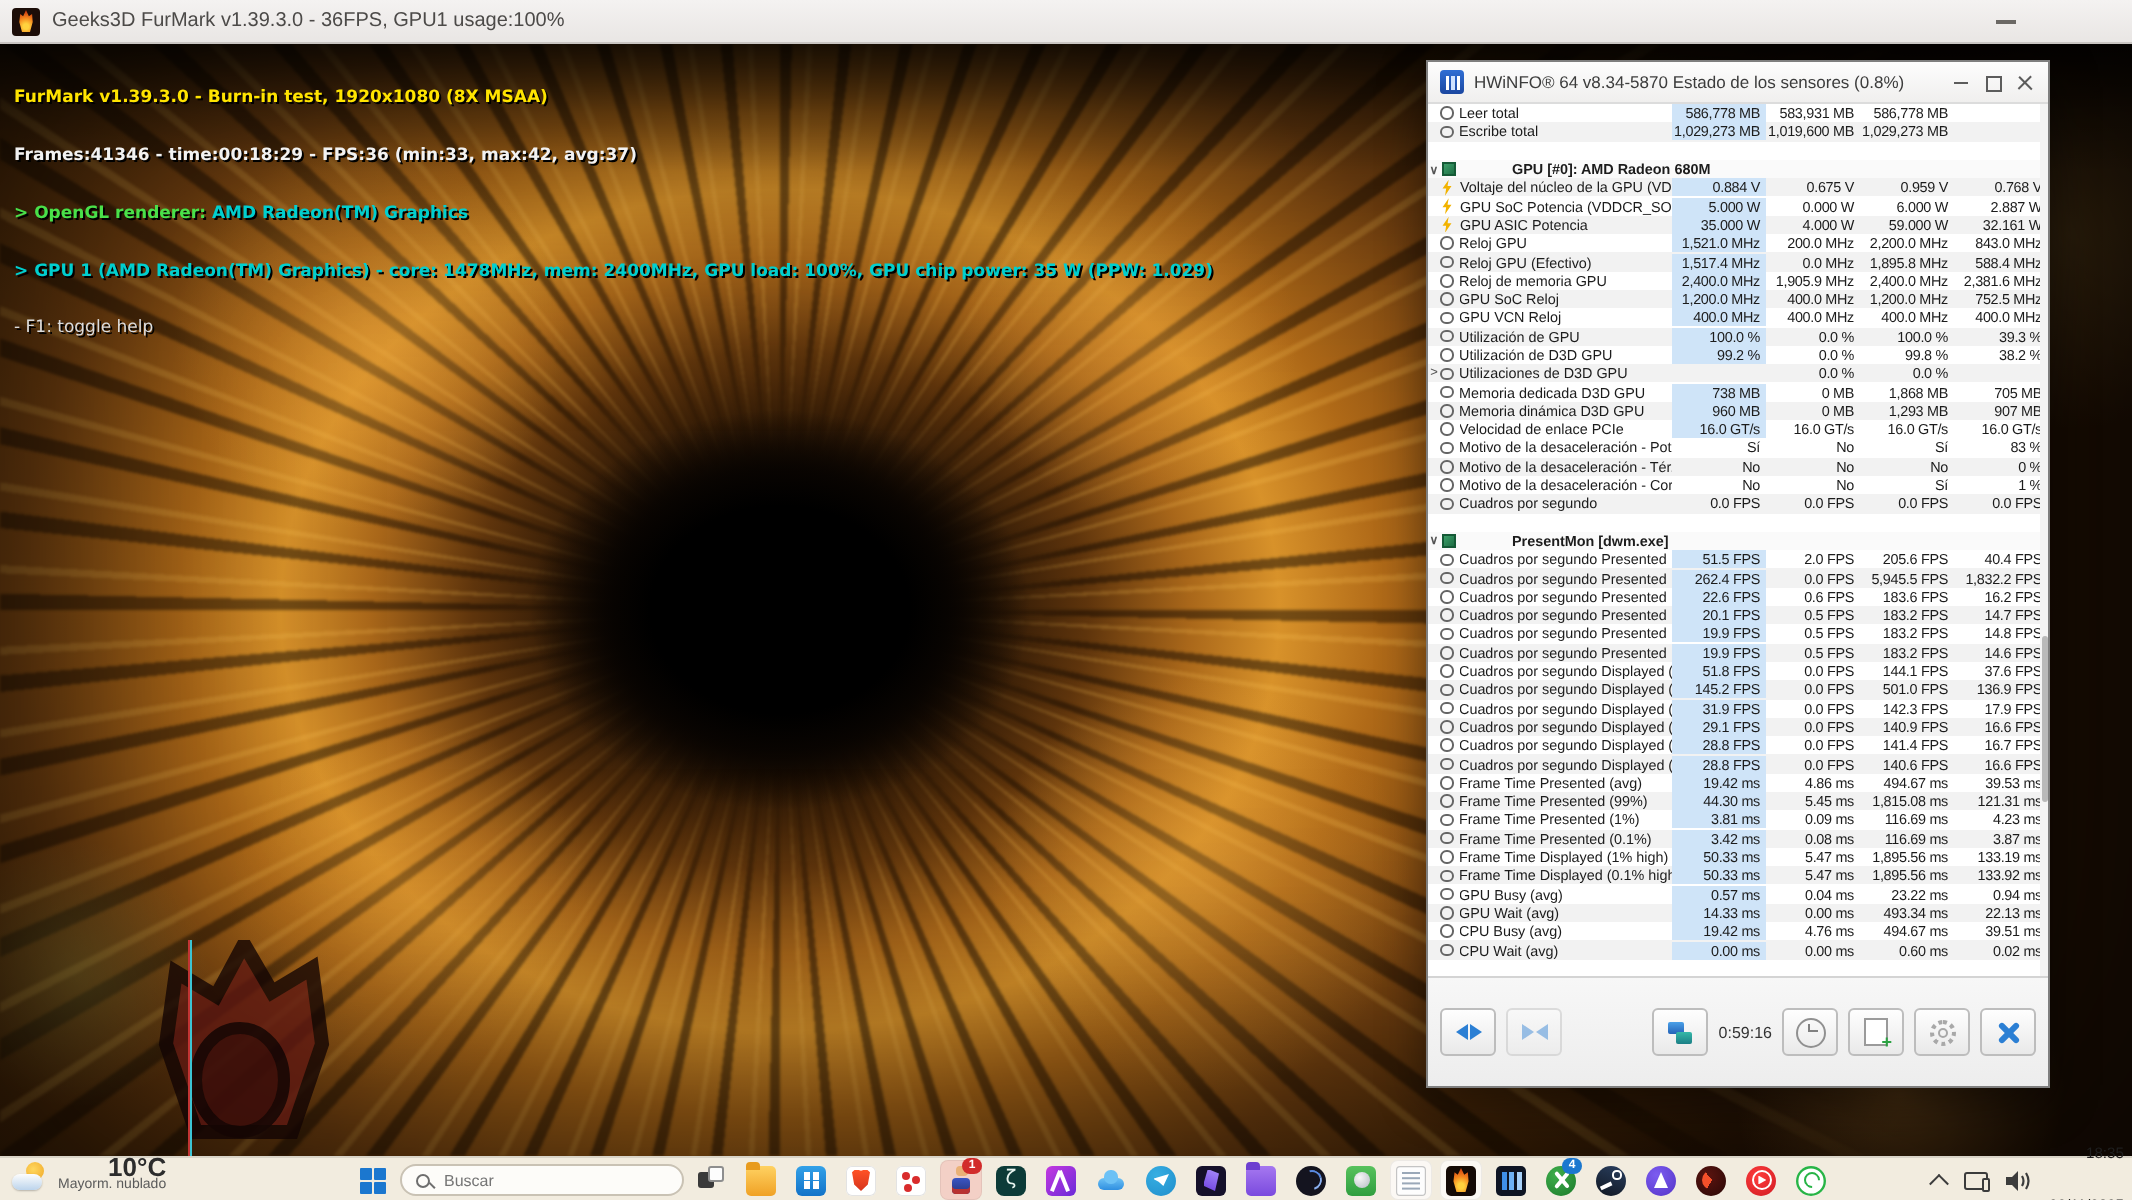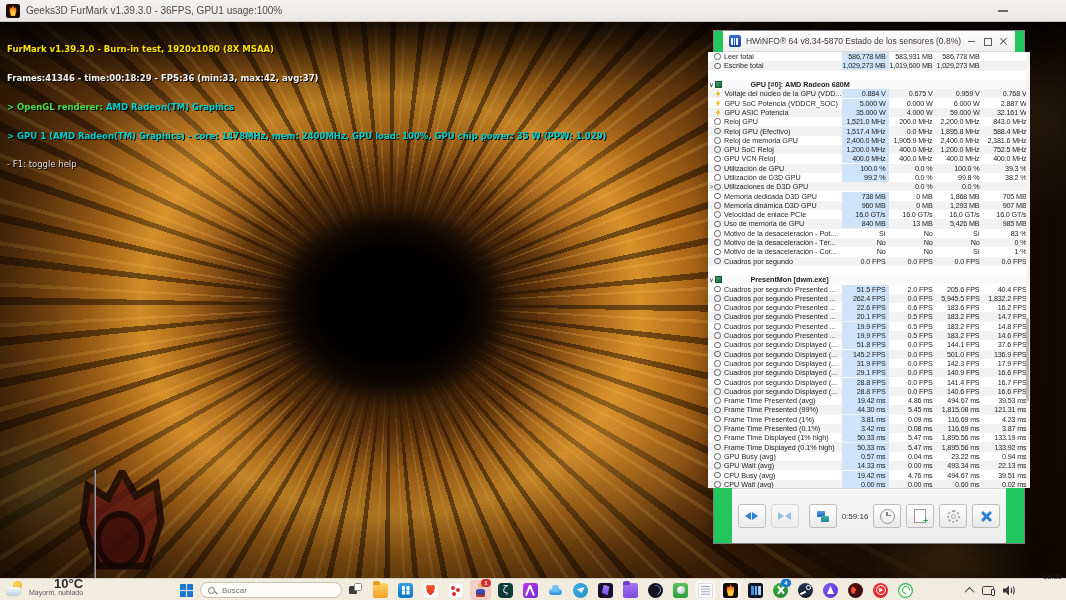--- a/index.html
+++ b/index.html
@@ -53,21 +53,21 @@
 
   
   .wm-flame{position:absolute;left:62px;top:448px;width:120px;height:105px;opacity:.92;z-index:2;}
   .marker-line{position:absolute;left:94px;top:448px;width:2px;height:108px;z-index:3;}
   .marker-line span{position:absolute;top:0;bottom:0;width:1px;display:block;}
   .marker-line .red{left:0;background:#c23434;} .marker-line .cyan{left:1px;background:#3cc4d4;}
 
   
   .hw{position:absolute;left:713px;top:30px;width:312px;height:514px;background:#22c55e;
     border:1px solid #7f7f7f;box-shadow:0 6px 22px rgba(0,0,0,.45);box-sizing:border-box;z-index:20;
-    font-family:"Liberation Sans",sans-serif;display:flex;flex-direction:column;align-items:center;}
+    font-family:"Liberation Sans",sans-serif;display:flex;flex-direction:column;}
   .hw-titlebar{height:20px;flex:none;background:linear-gradient(180deg,#fdfdfd,#f0efee);
     border-bottom:1px solid #dcdcdc;display:flex;align-items:center;gap:5px;padding:0 6px;}
   .hw-logo{width:12px;height:12px;border-radius:2px;background:linear-gradient(180deg,#2f6ed4,#1b47a0);position:relative;flex:none;}
   .hw-logo:before{content:"";position:absolute;left:2.5px;bottom:2.5px;width:7px;height:7px;
     background:linear-gradient(90deg,#fff 0 22%,transparent 22% 39%,#cfe2ff 39% 61%,transparent 61% 78%,#fff 78% 100%);}
   .hw-title{font-size:8.5px;color:#3c3c3c;flex:1;white-space:nowrap;overflow:hidden;}
   .wbtn{width:11px;height:11px;position:relative;flex:none;cursor:pointer;}
   .wbtn.min:after{content:"";position:absolute;left:2px;top:5.5px;width:7px;height:1.2px;background:#5c5c5c;}
   .wbtn.max:after{content:"";position:absolute;left:2px;top:2px;width:6px;height:6px;border:1.1px solid #5c5c5c;}
   .wbtn.close:before,.wbtn.close:after{content:"";position:absolute;left:5px;top:1.5px;width:1.4px;height:8.5px;background:#5c5c5c;}
@@ -412,29 +412,20 @@
         </div>
         <div class="srow">
           <span class="pre"></span>
           <span class="ic ic-clock"></span>
           <span class="slabel">Velocidad de enlace PCIe</span>
           <span class="cell hl">16.0 GT/s</span>
           <span class="cell">16.0 GT/s</span>
           <span class="cell">16.0 GT/s</span>
           <span class="cell">16.0 GT/s</span>
         </div>
-        <div class="srow alt">
-          <span class="pre"></span>
-          <span class="ic ic-clock"></span>
-          <span class="slabel">Uso de memoria de GPU</span>
-          <span class="cell hl">840 MB</span>
-          <span class="cell">13 MB</span>
-          <span class="cell">5,426 MB</span>
-          <span class="cell">985 MB</span>
-        </div>
         <div class="srow">
           <span class="pre"></span>
           <span class="ic ic-clock"></span>
           <span class="slabel">Motivo de la desaceleración - Pot...</span>
           <span class="cell">Sí</span>
           <span class="cell">No</span>
           <span class="cell">Sí</span>
           <span class="cell">83 %</span>
         </div>
         <div class="srow alt">

